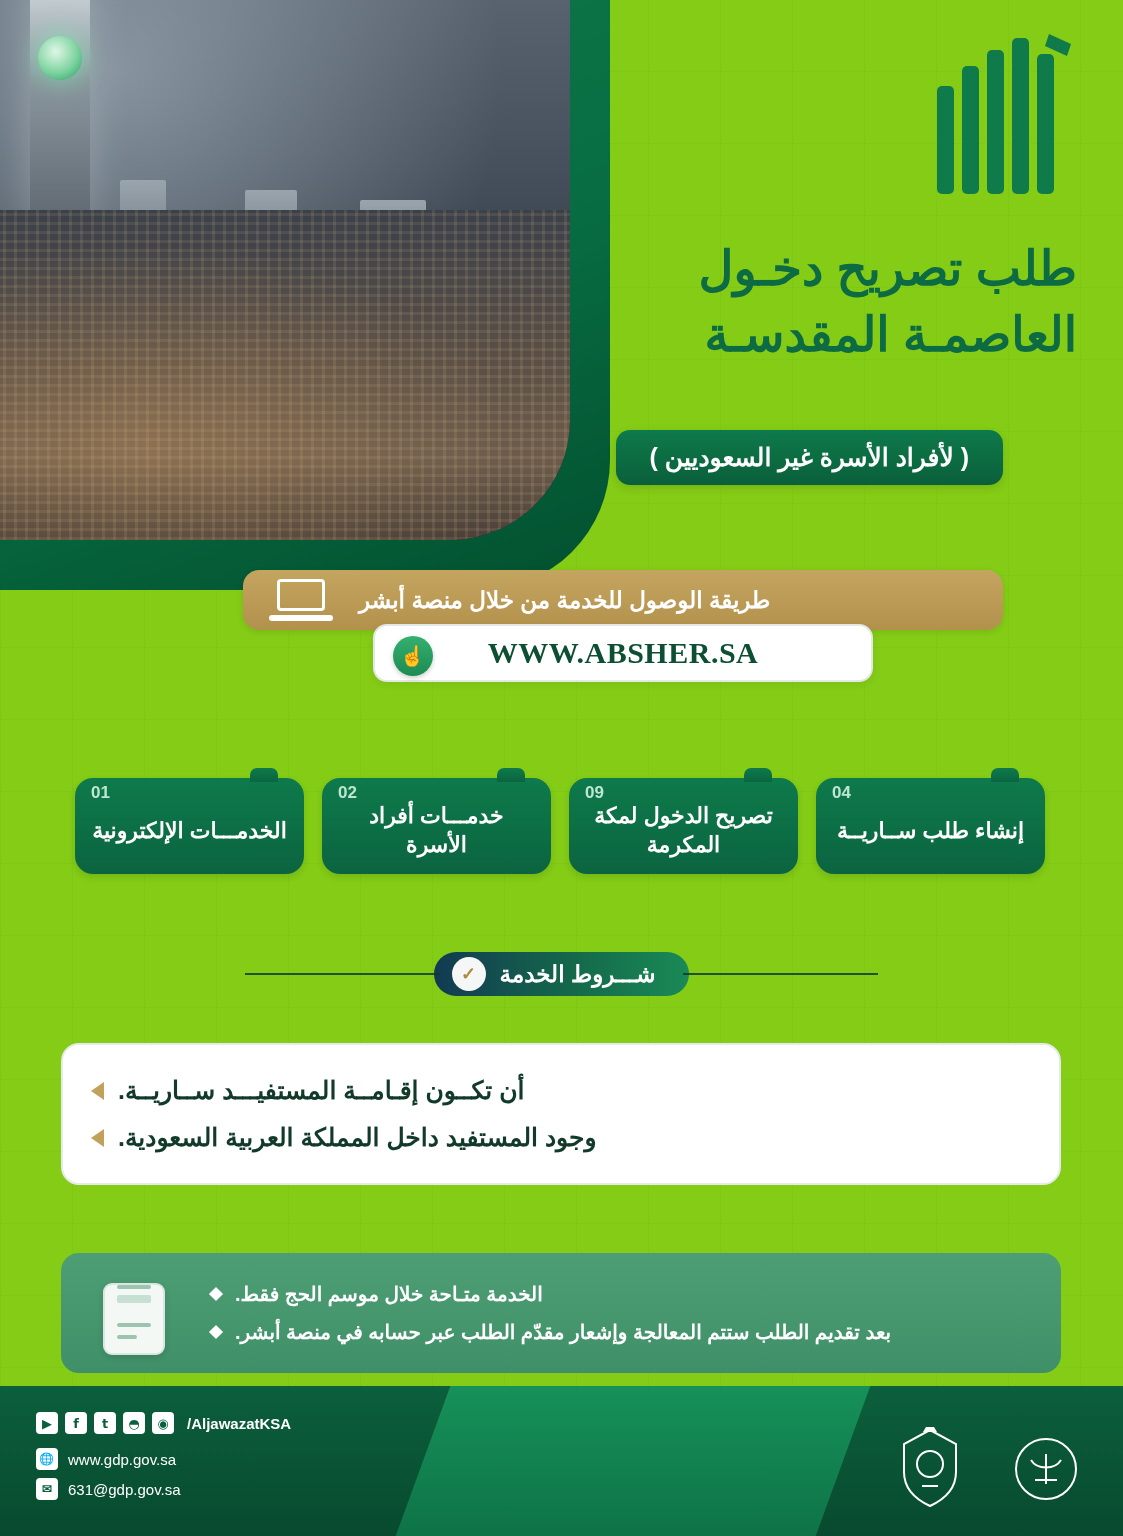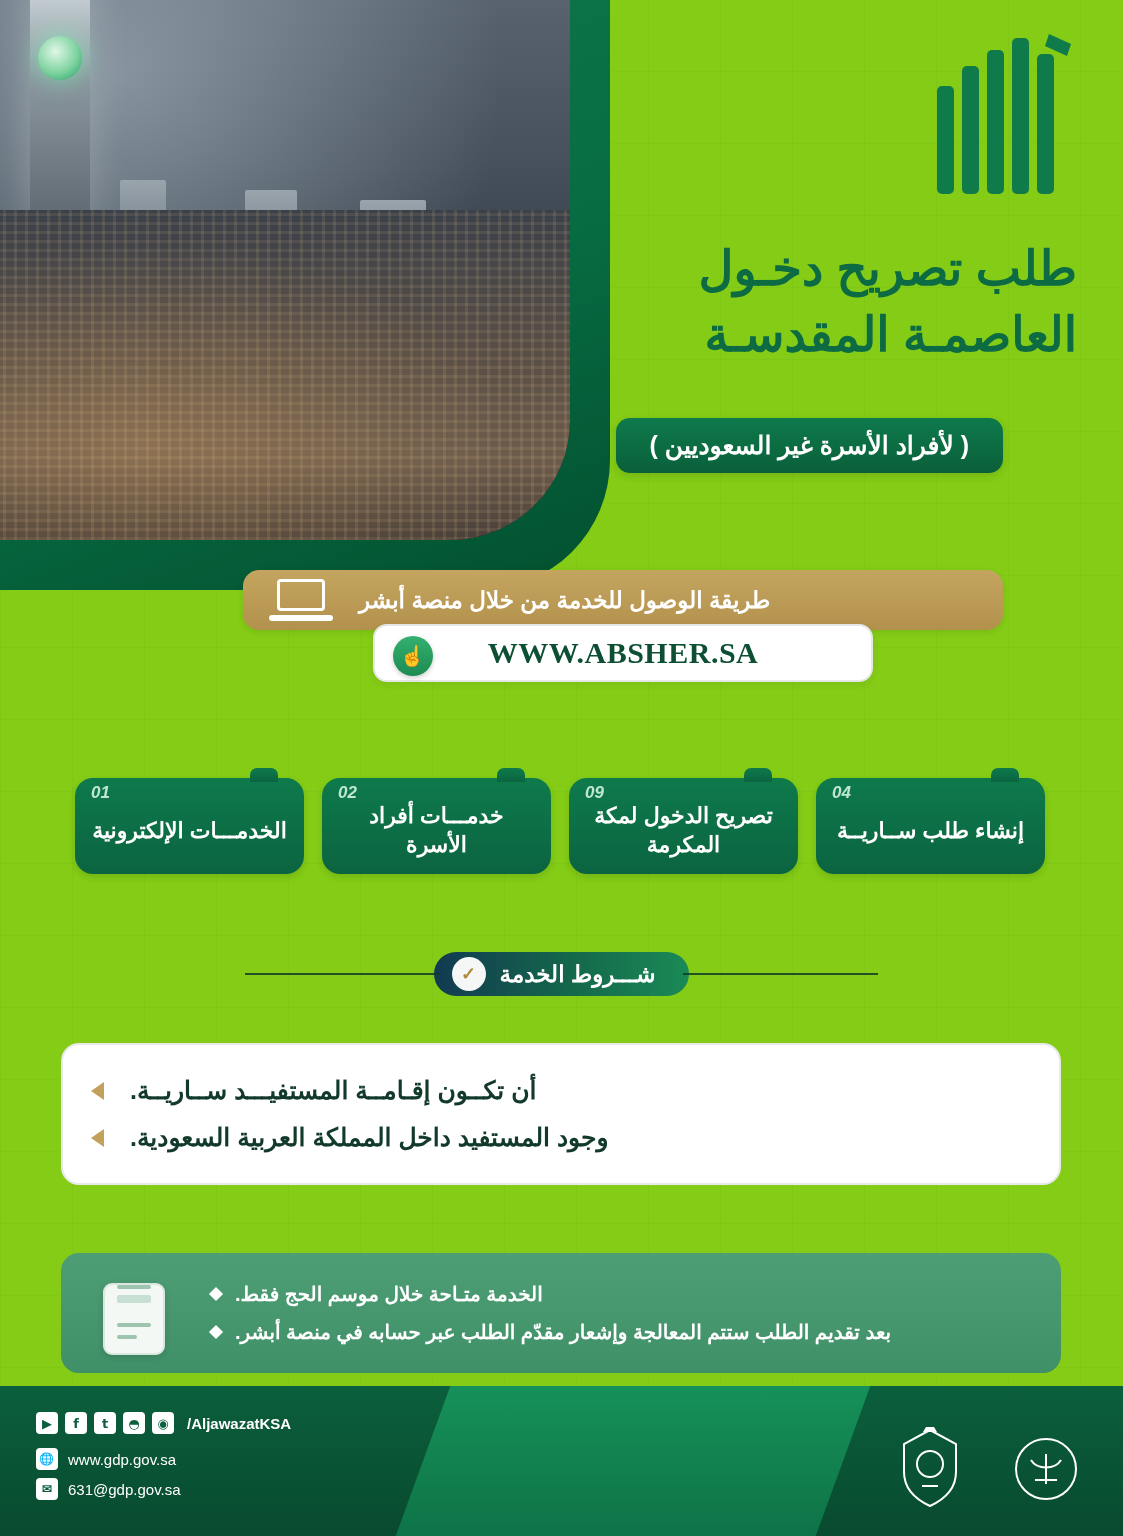--- a/index.html
+++ b/index.html
@@ -102,21 +102,21 @@
     position: absolute; right: 46px; top: 236px;
     width: 660px;
     text-align: right;
     color: #0d6b43;
     font-size: 48px;
     font-weight: bold;
     line-height: 1.38;
     letter-spacing: -0.5px;
   }
   .subtitle-pill {
-    position: absolute; right: 120px; top: 418px;
+    position: absolute; right: 120px; top: 430px;
     background: linear-gradient(180deg,#12percent);
     background: linear-gradient(180deg,#0e7a4b 0%, #0a5f3a 100%);
     color: #ffffff;
     font-size: 25px; font-weight: bold;
     padding: 13px 34px;
     border-radius: 14px;
     box-shadow: 0 3px 8px rgba(0,0,0,.12);
   }
 
   
@@ -188,21 +188,20 @@
     font-size: 22px; font-weight: bold;
     line-height: 1.3;
     display:flex; align-items:center; justify-content:center;
     box-shadow: 0 3px 7px rgba(0,0,0,.12);
   }
   .step .num {
     position:absolute; top: 4px; left: 16px;
     font-size: 17px; font-weight: bold;
     color: #bfe6d1;
     font-family: "Liberation Sans", sans-serif;
-    font-style: italic;
   }
   .step:before{
     content:"";
     position:absolute; top:-10px; right: 26px;
     width: 28px; height: 14px;
     background: linear-gradient(180deg,#0e7a4b,#0b6440);
     border-radius: 7px 7px 0 0;
   }
 
   
@@ -232,21 +231,21 @@
   
   .cond-card {
     position:absolute; right: 62px; top: 1043px;
     width: 1000px;
     background: #ffffff;
     border: 2px solid #e6eae8;
     border-radius: 18px;
     padding: 22px 28px;
   }
   .cond-item {
-    display:flex; flex-direction: row-reverse; align-items:center; gap: 26px;
+    display:flex; flex-direction: row-reverse; align-items:center; gap: 14px;
     justify-content: flex-start;
     color:#123a2a;
     font-size: 25px; font-weight: bold;
     padding: 9px 0;
   }
   .tri {
     width:0; height:0;
     border-top: 9px solid transparent;
     border-bottom: 9px solid transparent;
     border-right: 13px solid #c2a15c;

